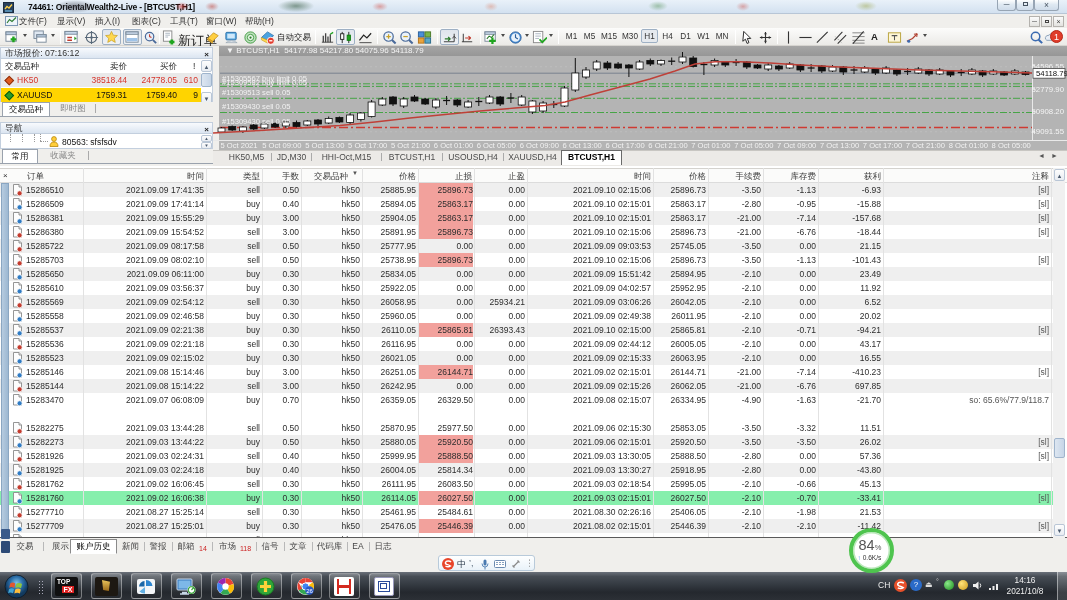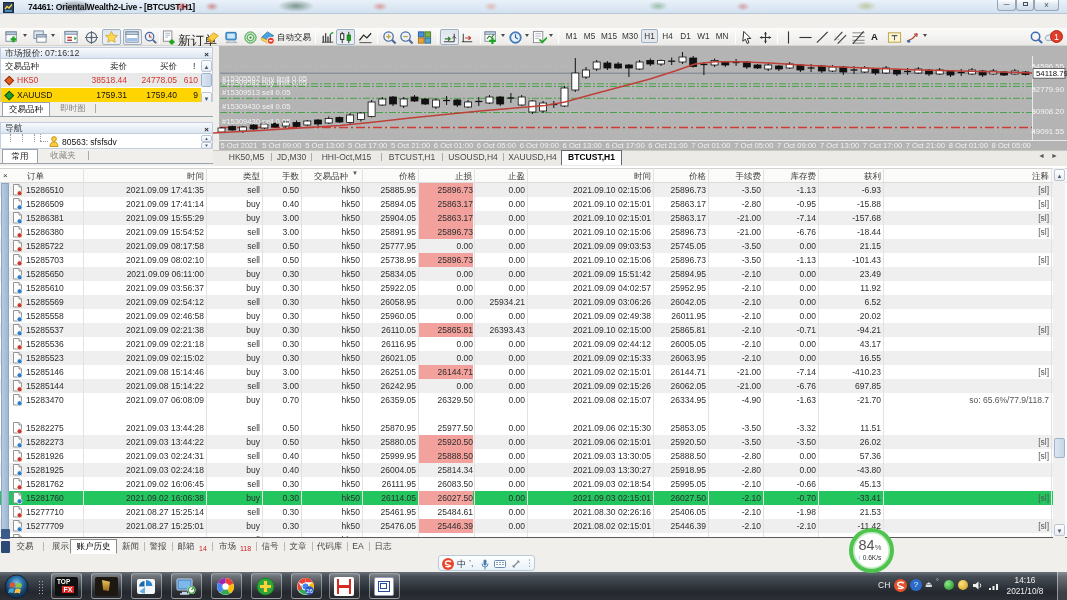--- a/index.html
+++ b/index.html
@@ -70,20 +70,36 @@
  <div class="abs" style="left:372px;top:2px;width:16px;height:9px;background:radial-gradient(ellipse,rgba(210,70,60,.45),rgba(210,70,60,0) 70%)"></div>
  <div class="abs" style="left:484px;top:2px;width:14px;height:9px;background:radial-gradient(ellipse,rgba(220,120,90,.4),rgba(220,120,90,0) 70%)"></div>
  <div class="abs" style="left:648px;top:1px;width:20px;height:10px;background:radial-gradient(ellipse,rgba(60,130,60,.4),rgba(60,130,60,0) 70%)"></div>
  <div class="abs" style="left:736px;top:2px;width:14px;height:9px;background:radial-gradient(ellipse,rgba(200,60,50,.4),rgba(200,60,50,0) 70%)"></div>
  <div class="abs" style="left:855px;top:1px;width:22px;height:10px;background:radial-gradient(ellipse,rgba(150,160,60,.45),rgba(150,160,60,0) 70%)"></div>
  <div class="winbtn" style="left:997px;width:19px">─</div>
  <div class="winbtn" style="left:1016px;width:18px"><span style="display:inline-block;width:5px;height:4px;border:1px solid #45525f;margin-bottom:1px"></span></div>
  <div class="winbtn" style="left:1034px;width:25px;font-size:8.5px">×</div>
 </div>
 
+<div class="abs" id="menu">
+ <svg class="abs" style="left:5px;top:2px" width="13" height="10" viewBox="0 0 13 10">
+        <rect x="0.5" y="0.5" width="12" height="9" fill="#eef4fa" stroke="#7d97b4"></rect>
+        <path d="M2 7 L4.5 3.5 L7 5.5 L11 1.5" stroke="#2e7d32" stroke-width="1.2" fill="none"></path>
+      </svg>
+ <span class="mi" style="left:19px">文件(F)</span>
+ <span class="mi" style="left:57px">显示(V)</span>
+ <span class="mi" style="left:95px">插入(I)</span>
+ <span class="mi" style="left:132px">图表(C)</span>
+ <span class="mi" style="left:170px">工具(T)</span>
+ <span class="mi" style="left:206px">窗口(W)</span>
+ <span class="mi" style="left:245px">帮助(H)</span>
+ <div class="mdibtn" style="left:1029px">─</div>
+ <div class="mdibtn" style="left:1041px"><span style="display:inline-block;width:4px;height:3px;border:1px solid #444;margin-bottom:1px"></span></div>
+ <div class="mdibtn" style="left:1053px">×</div>
+</div>
 
 <div class="abs" id="tools">
  <svg class="ticon" style="left:5px" viewBox="0 0 16 16">
         <rect x="1" y="2" width="11" height="10" fill="#fff" stroke="#7a8a9a"></rect>
         <rect x="1" y="2" width="11" height="3" fill="#b8cade" stroke="#7a8a9a"></rect>
         <path d="M9 7 v6 M6 10 h6" stroke="#1fa51f" stroke-width="2.6"></path>
       </svg>
  <div class="caret" style="left:23px"></div>
  <svg class="ticon" style="left:33px" viewBox="0 0 16 16">
         <rect x="1" y="1" width="10" height="8" fill="#dfe8f2" stroke="#7a8a9a"></rect>
@@ -310,20 +326,21 @@
 <div class="abs qcell" style="left:62px;top:134.5px;color:#111">80563: sfsfsdv</div>
 <div class="sarr" style="left:201px;top:135px;width:11px;height:6.5px;font-size:4.5px;line-height:6px">▲</div>
 <div class="sarr" style="left:201px;top:142px;width:11px;height:6.5px;font-size:4.5px;line-height:6px">▼</div>
 <div class="abs" style="left:0;top:149px;width:213px;height:14px;background:#f0efec"></div>
 <div class="abs" style="left:0;top:162.5px;width:213px;height:1px;background:#9aa2ad"></div>
 <div class="ptab on" style="left:2px;top:149px;width:36px;height:14px">常用</div>
 <div class="ptab" style="left:41px;top:149px;width:44px">收藏夹</div>
 <div class="abs" style="left:88px;top:151px;width:1px;height:9px;background:#aaa"></div>
 
 <div class="abs" style="left:219px;top:46px;width:848px;height:104px;background:#b4b4b4"></div>
+<div class="abs" style="left:219px;top:46px;width:848px;height:10px;background:linear-gradient(#a6a6a6,#969696);color:#f4f4f4;font-size:8px;line-height:10px"><span style="margin-left:7px">▼ BTCUST,H1&nbsp;&nbsp;54177.98 54217.80 54075.96 54118.79</span></div>
 <svg class="abs" style="left:213px;top:46px" width="854" height="104" viewBox="0 0 854 104">
 <line x1="7" y1="20.7" x2="819" y2="20.7" stroke="#bdbdbd" stroke-width="1" stroke-dasharray="2,3"></line>
 <line x1="7" y1="43.2" x2="819" y2="43.2" stroke="#bdbdbd" stroke-width="1" stroke-dasharray="2,3"></line>
 <line x1="7" y1="65.7" x2="819" y2="65.7" stroke="#bdbdbd" stroke-width="1" stroke-dasharray="2,3"></line>
 <line x1="7" y1="85.7" x2="819" y2="85.7" stroke="#bdbdbd" stroke-width="1" stroke-dasharray="2,3"></line>
 <line x1="7" y1="37.8" x2="819" y2="37.8" stroke="#2aa02a" stroke-width="0.8" stroke-dasharray="7,2,2,2"></line>
 <line x1="7" y1="40.4" x2="819" y2="40.4" stroke="#2aa02a" stroke-width="0.8" stroke-dasharray="7,2,2,2"></line>
 <line x1="7" y1="52.3" x2="819" y2="52.3" stroke="#2aa02a" stroke-width="0.8" stroke-dasharray="7,2,2,2"></line>
 <line x1="7" y1="66.5" x2="819" y2="66.5" stroke="#2aa02a" stroke-width="0.8" stroke-dasharray="7,2,2,2"></line>
 <line x1="7" y1="81.5" x2="819" y2="81.5" stroke="#cf3a32" stroke-width="1.3" stroke-dasharray="9,3,2,3"></line>
@@ -1054,21 +1071,21 @@
 <div class="c r" style="left:364px;width:52px">26111.95</div>
 <div class="c r" style="left:419px;width:54px;">26083.50</div>
 <div class="c r" style="left:476px;width:49px">0.00</div>
 <div class="c r" style="left:557px;width:94px">2021.09.03 02:18:54</div>
 <div class="c r" style="left:654px;width:52px">25995.05</div>
 <div class="c r" style="left:709px;width:52px">-2.10</div>
 <div class="c r" style="left:764px;width:52px">-0.66</div>
 <div class="c r" style="left:819px;width:62px">45.13</div>
 <div class="c r" style="left:885px;width:164px;color:#555"></div>
 </div>
-<div class="trow" style="top:491px;background:#22c55e">
+<div class="trow" style="top:491px;background:#86efac">
 <div class="ic">
         <svg width="11" height="12" viewBox="0 0 11 12" style="position:absolute;left:0;top:1">
           <path d="M1.5 0.5 h5.5 l2.5 2.5 v8 h-8 z" fill="#fdfdfd" stroke="#8a8a8a" stroke-width="0.9"></path>
           <path d="M7 0.5 v2.5 h2.5" fill="#e8e8e8" stroke="#8a8a8a" stroke-width="0.9"></path>
           <circle cx="7.6" cy="9.3" r="2.5" fill="#2f7bc4" stroke="#fff" stroke-width="0.7"></circle>
         </svg>
       </div>
 <div class="c l" style="left:26px;width:60px">15281760</div>
 <div class="c r" style="left:110px;width:94px">2021.09.02 16:06:38</div>
 <div class="c r" style="left:210px;width:50px">buy</div>

